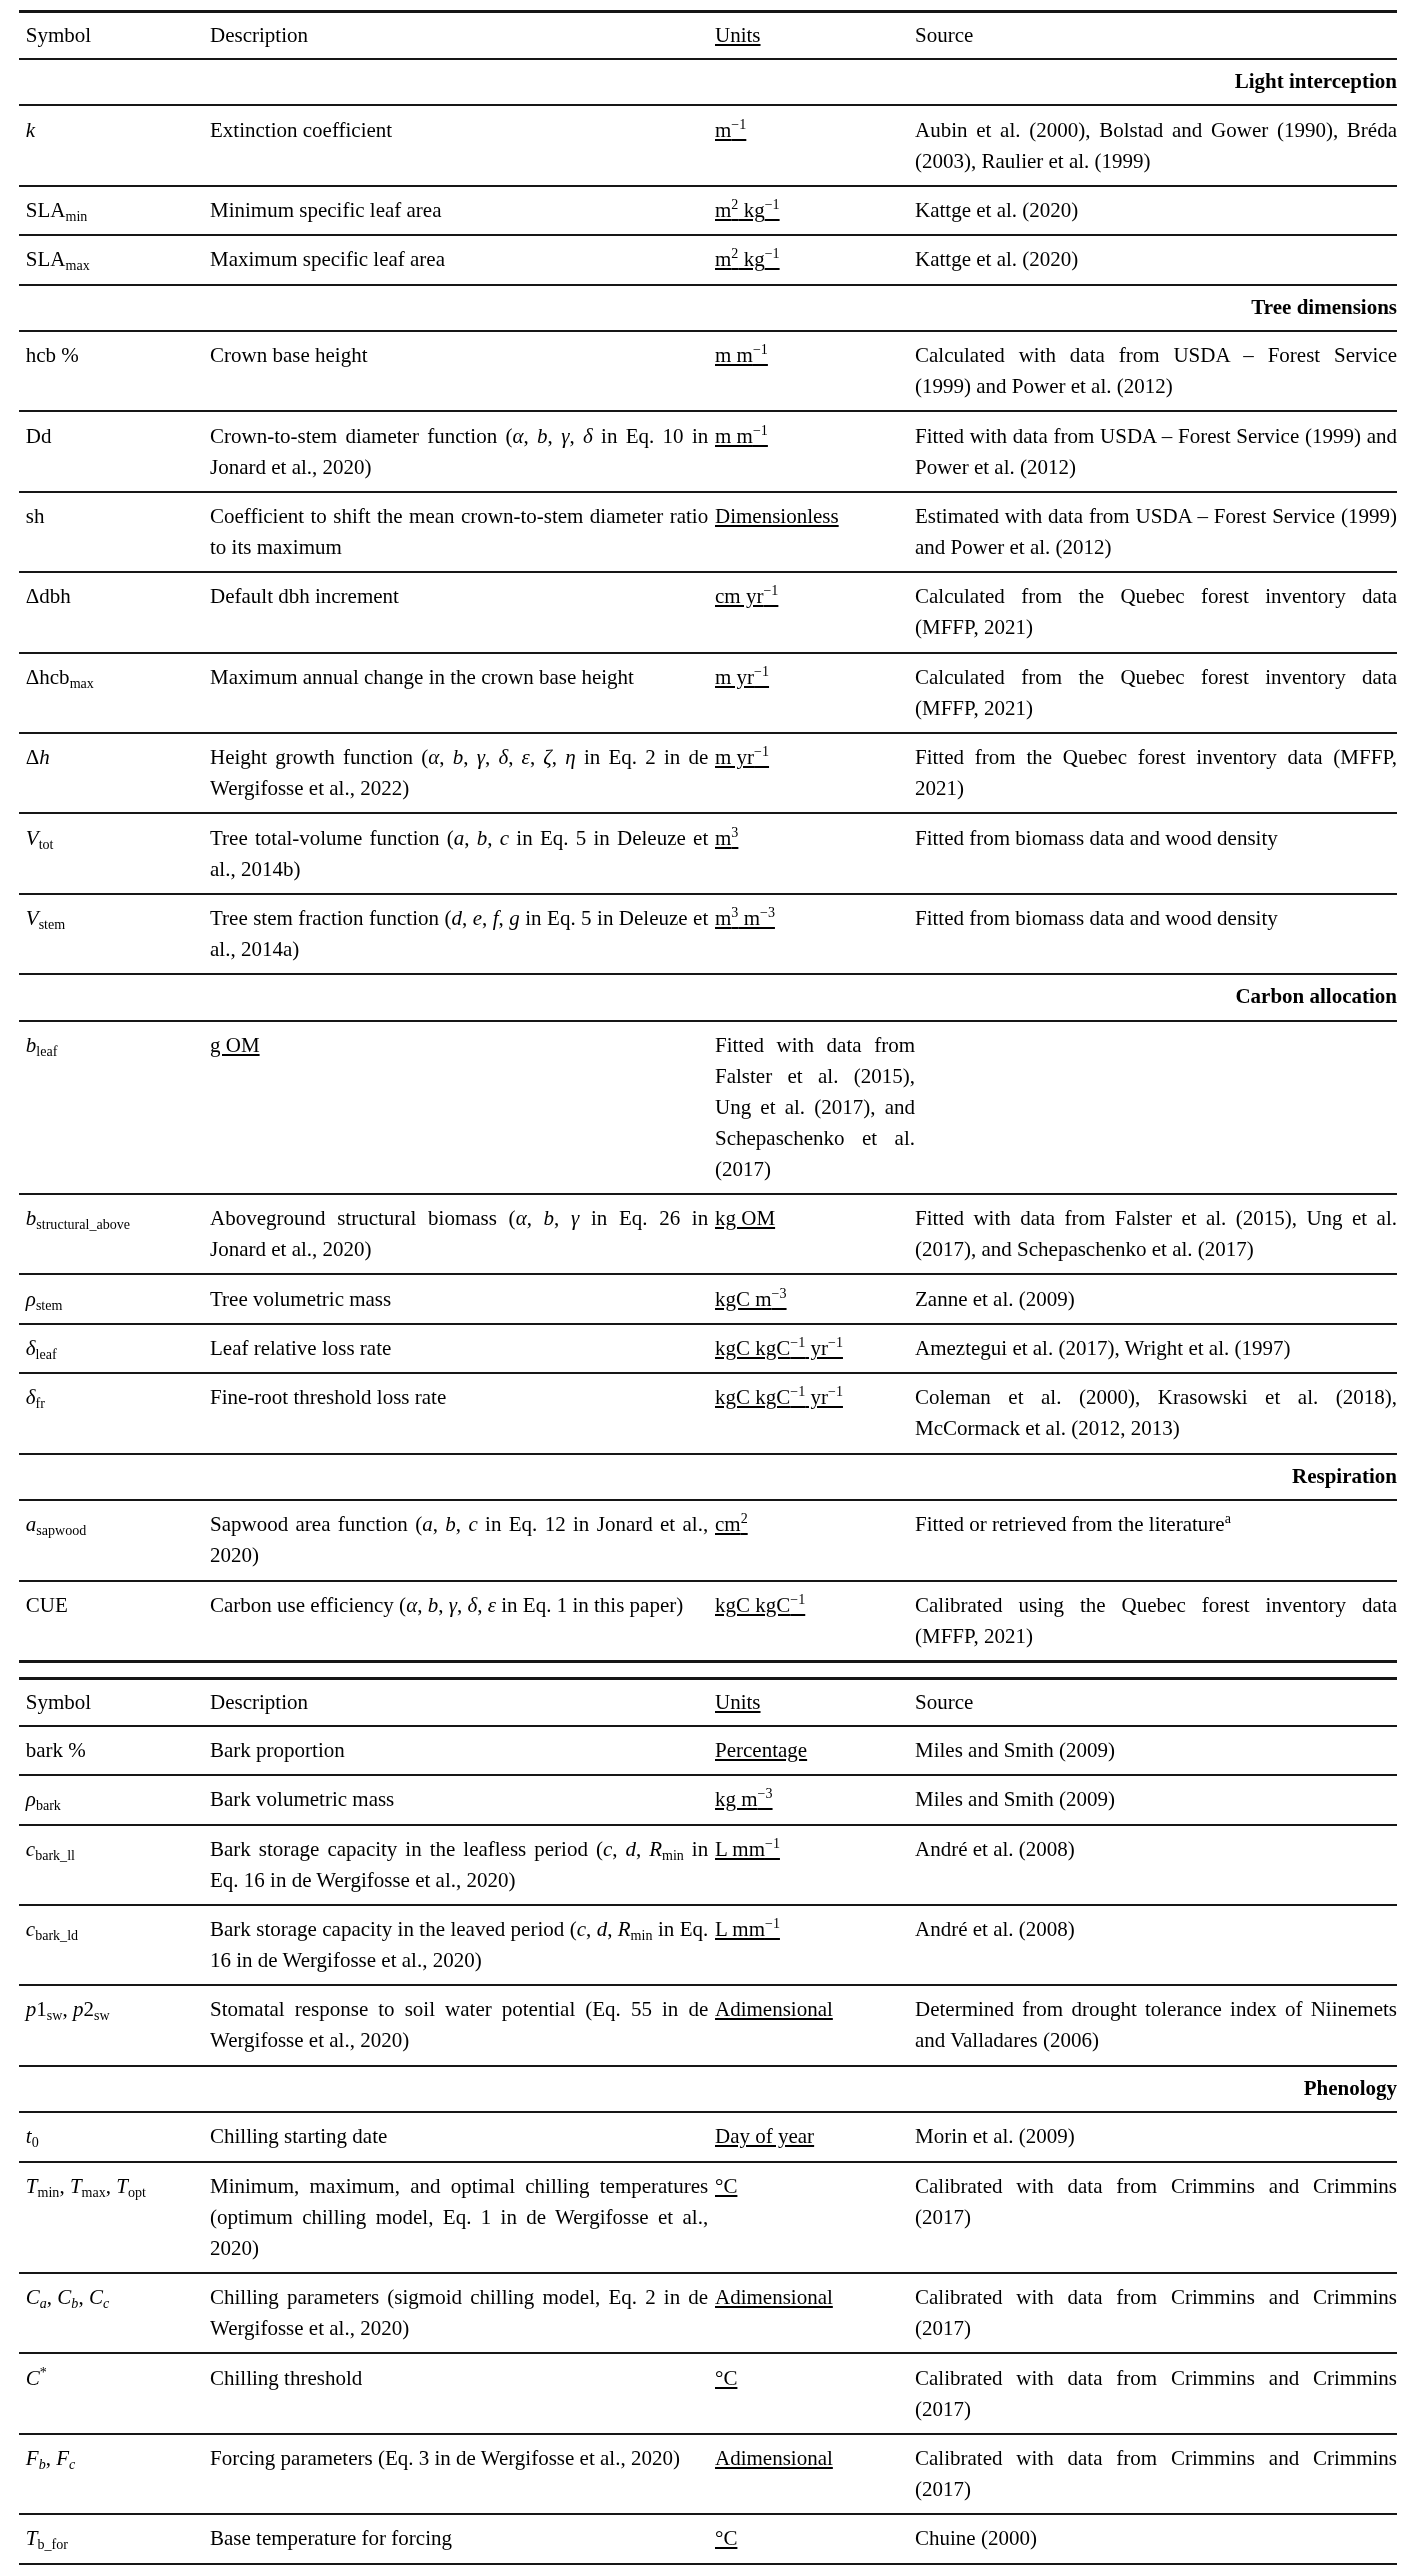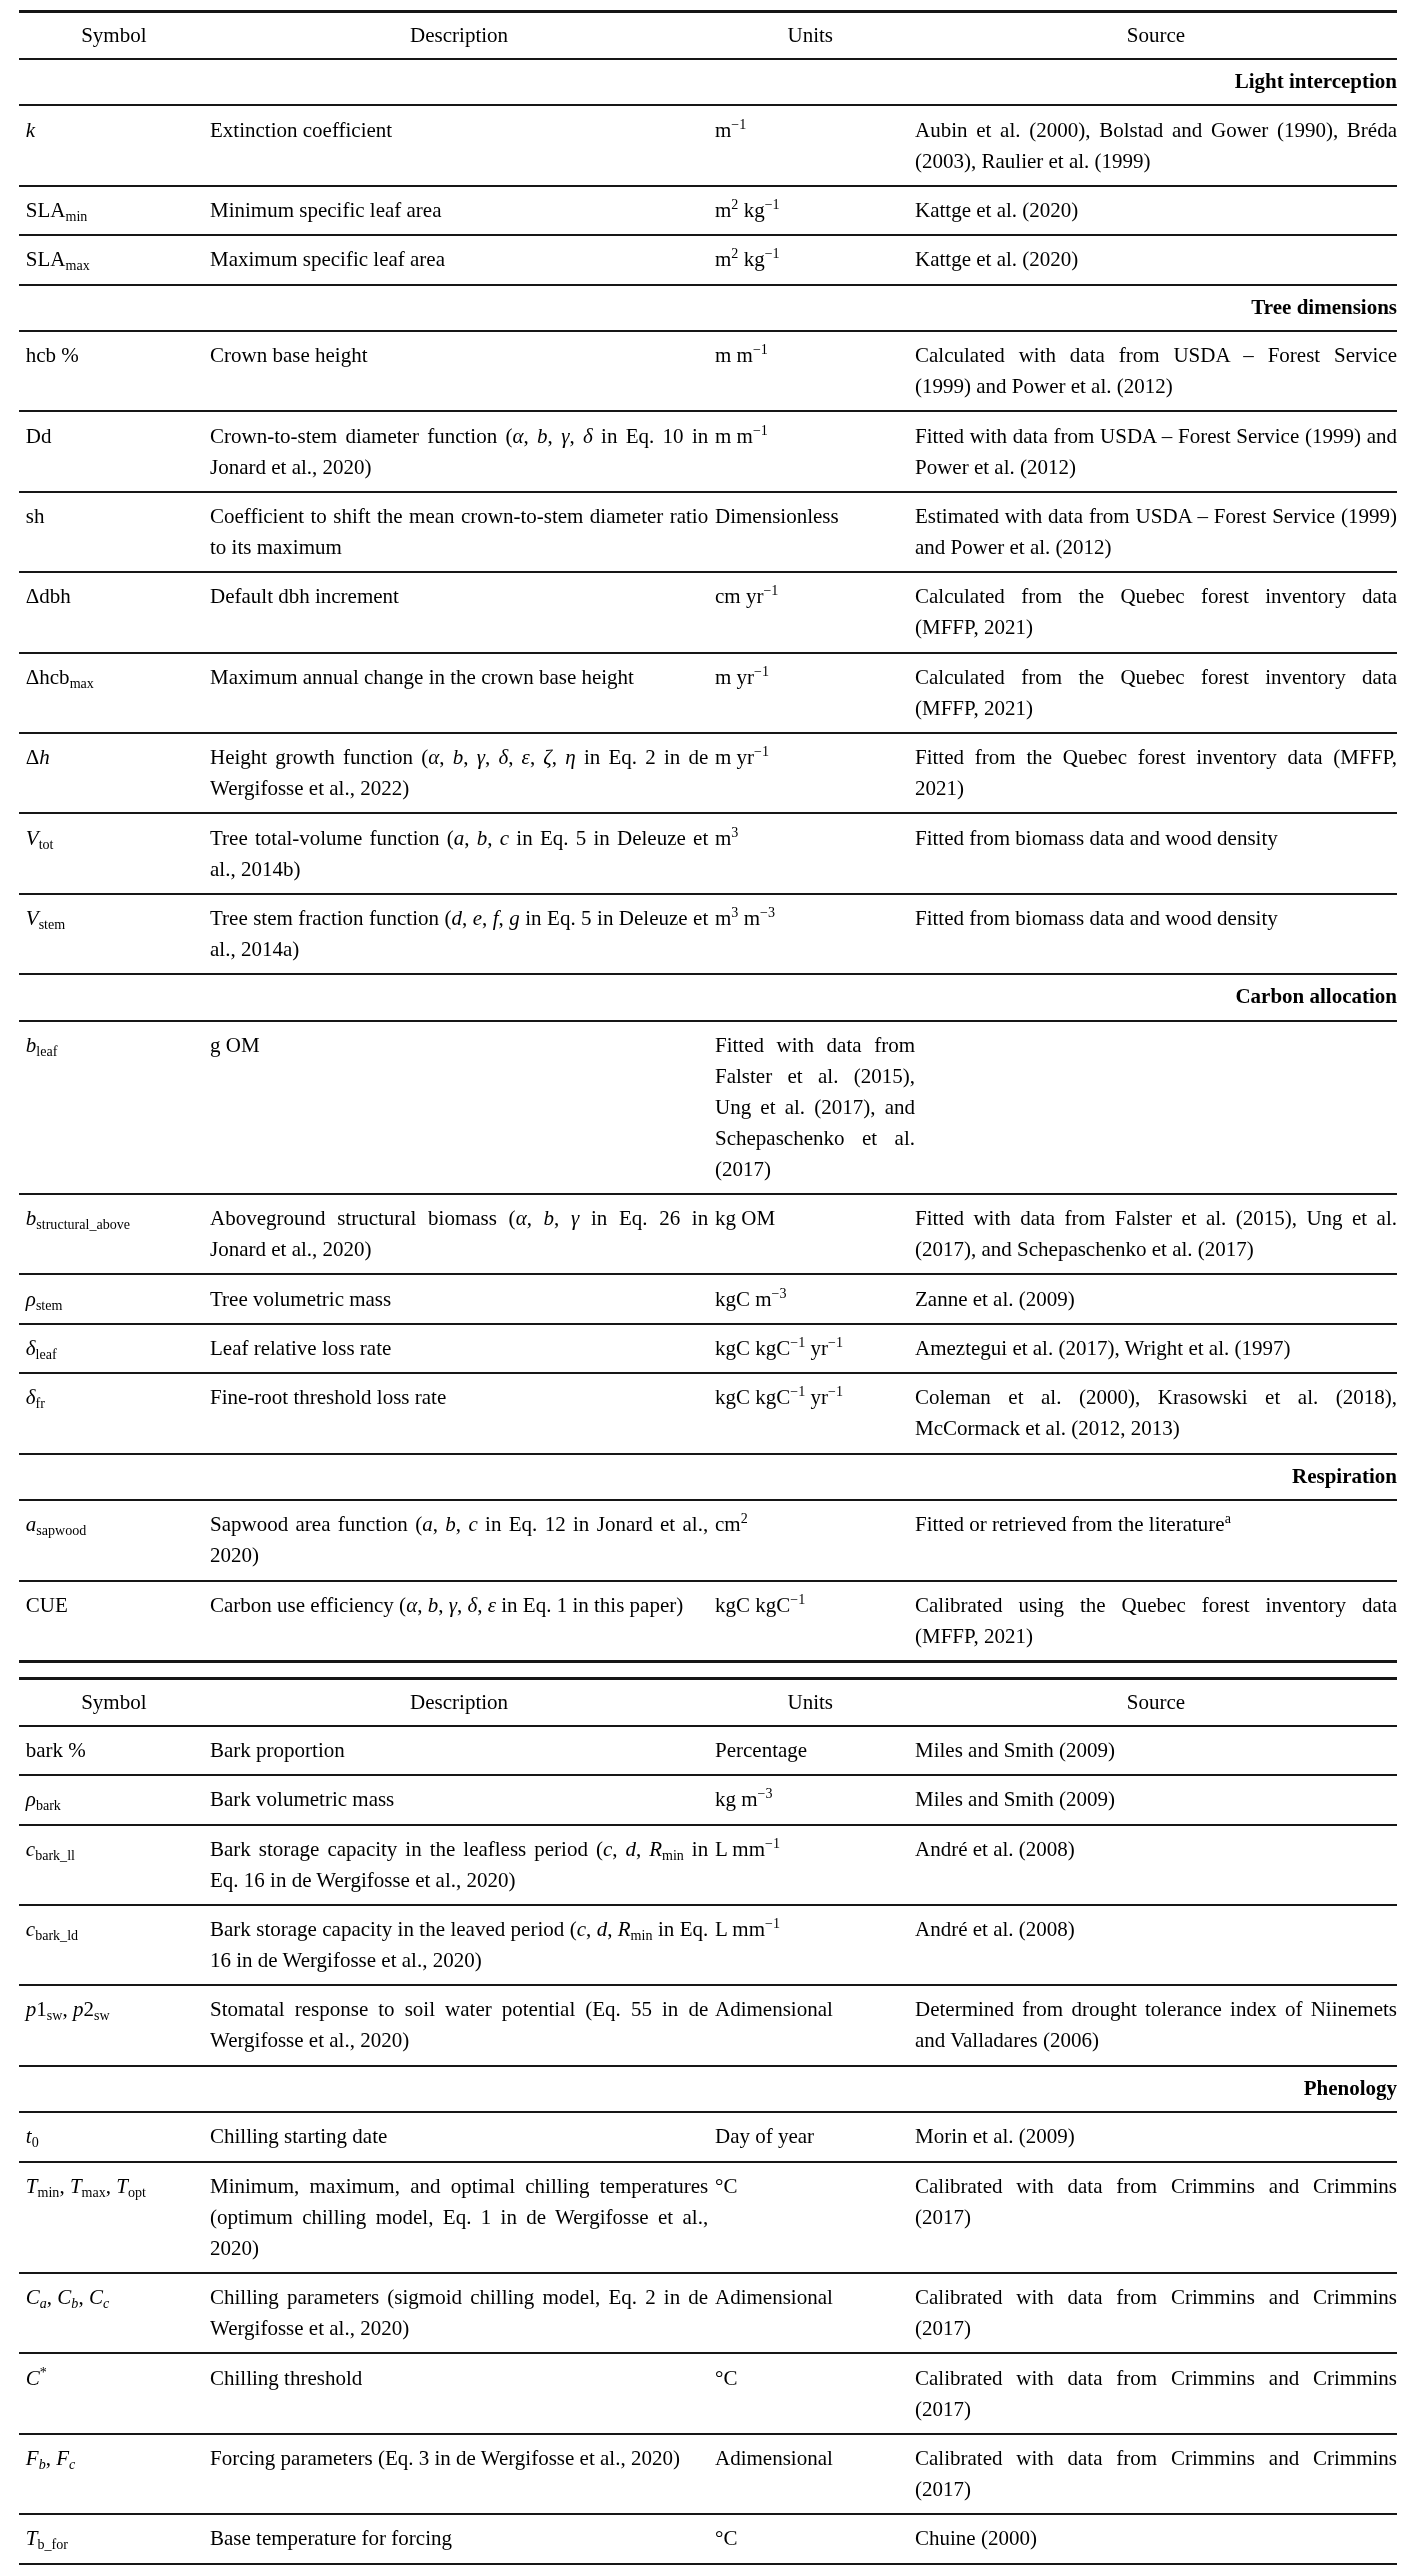--- a/index.html
+++ b/index.html
@@ -36,23 +36,23 @@
   .section-row .section-title {
     font-weight: 700;
     padding-left: 2.7px;
     text-align: right;
   }
   .table-part > :last-child { border-bottom-width: 3.4px; }
   .part-gap { height: 14.3px; }
   .cell { box-sizing: border-box; }
   .cell.sym  { padding-left: 6.8px; padding-right: 8.2px; }
   .cell.desc { padding-right: 6.8px; text-align: justify; }
-  .cell.units{ padding-right: 9.5px; }
+  .cell.units{ padding-right: 9.5px; text-decoration: underline; }
   .cell.src  { padding-right: 0;  text-align: justify; }
-  .row.head .cell { text-align: center; }
+  .row.head .cell { text-align: left; }
   sub, sup { font-size: 67%; line-height: 0; }
   sub { vertical-align: -0.25em; }
   sup { vertical-align: 0.55em; }
   i { font-style: italic; }
 </style>
 </head>
 <body>
 
 <div class="page">
   <div class="table-wrap">

